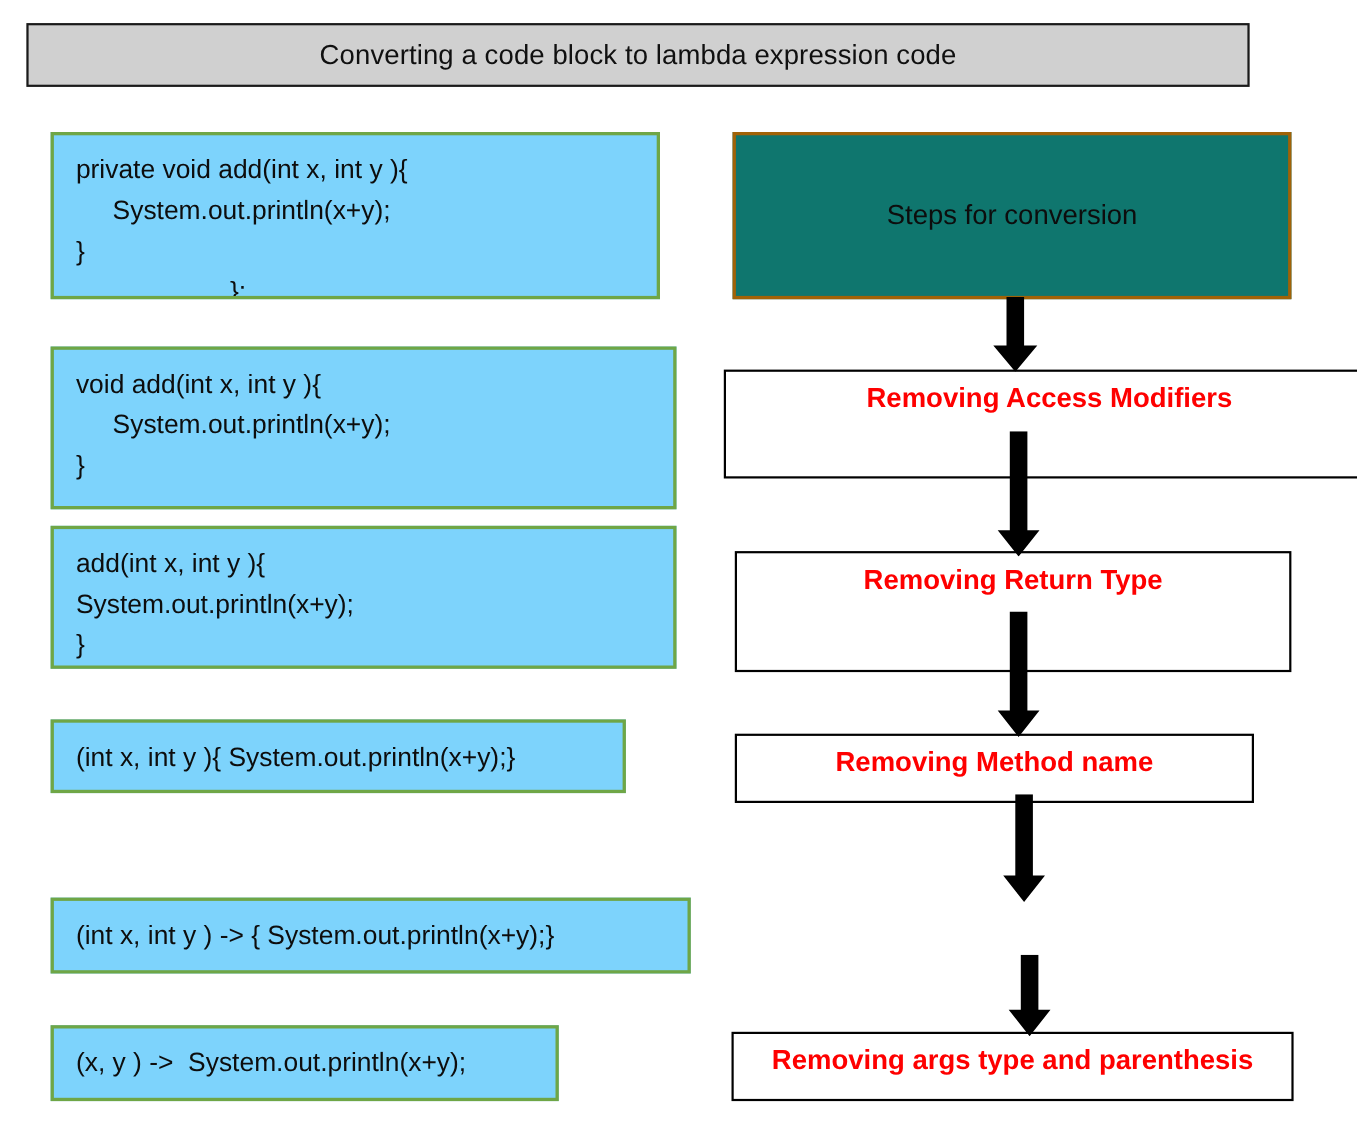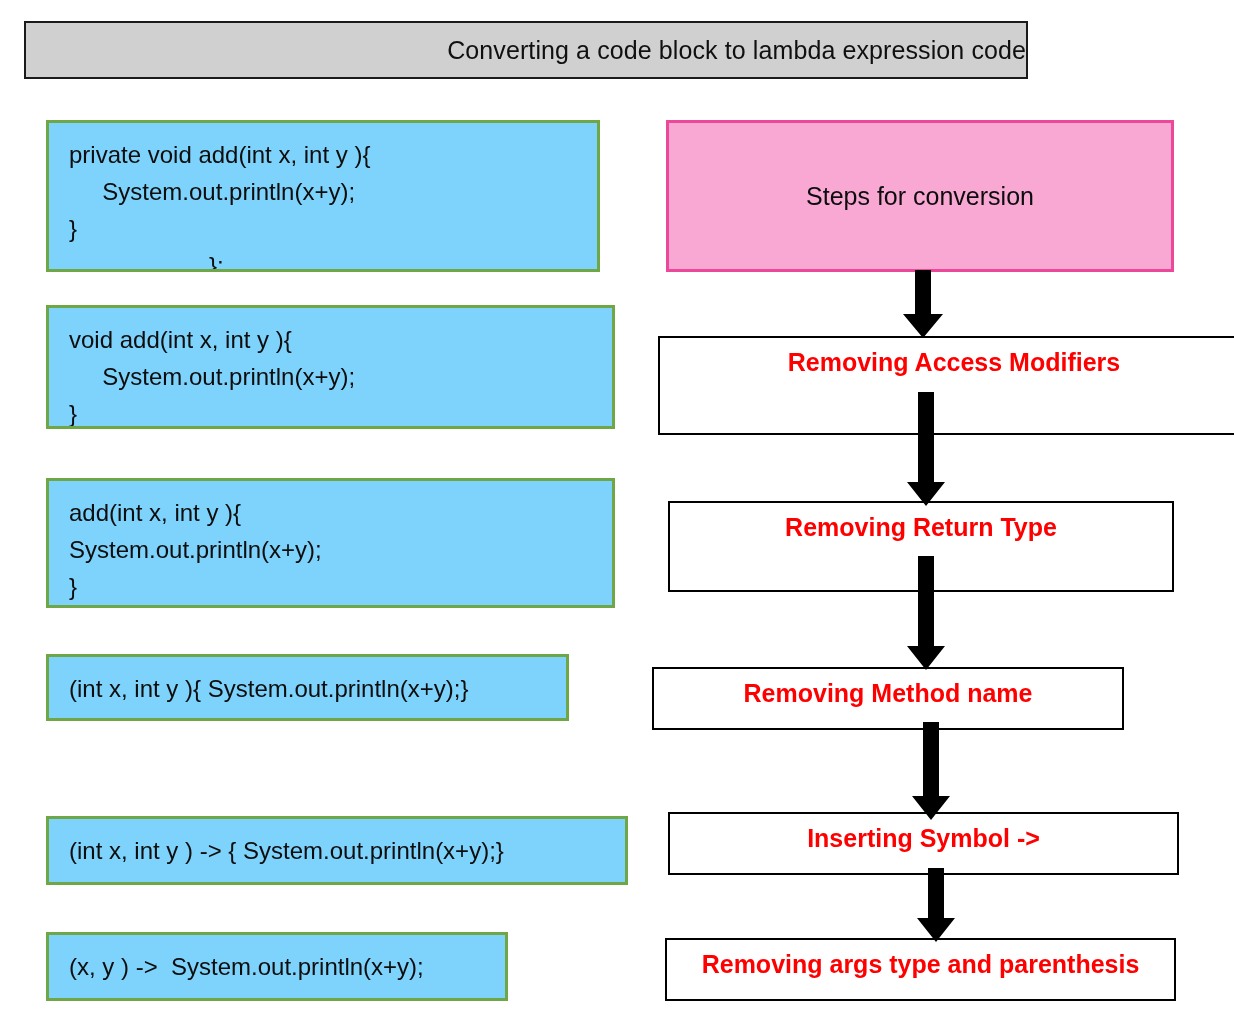--- a/index.html
+++ b/index.html
@@ -18,28 +18,28 @@
     height: 1036px;
     background: #ffffff;
     overflow: hidden;
   }
 
   
   .title-bar {
     position: absolute;
     left: 24px;
     top: 21px;
-    width: 1004px;
+    width: 1112px;
     height: 58px;
     background: #d0d0d0;
     border: 2px solid #1a1a1a;
     box-sizing: border-box;
     display: flex;
     align-items: center;
-    justify-content: flex-end;
+    justify-content: center;
   }
   .title-bar .title-text {
     font-size: 25px;
     color: #101010;
     letter-spacing: 0.1px;
     white-space: nowrap;
   }
 
   
   .code-box {
@@ -55,22 +55,22 @@
     top: 13px;
     right: 6px;
     font-size: 24px;
     line-height: 37px;
     color: #0d0d0d;
     white-space: pre;
   }
 
   .step-head {
     position: absolute;
-    background: #f9a8d4;
-    border: 3px solid #ec4899;
+    background: #0f766e;
+    border: 3px solid #a16207;
     box-sizing: border-box;
     display: flex;
     align-items: center;
     justify-content: center;
   }
   .step-head .head-text {
     font-size: 25px;
     color: #0d0d0d;
     white-space: nowrap;
   }
@@ -109,21 +109,21 @@
     <span class="title-text">Converting a code block to lambda expression code</span>
   </div>
 
   <div class="code-box" style="left:46px; top:120px; width:554px; height:152px;">
     <div class="code-text">private void add(int x, int y ){
      System.out.println(x+y);
 }
                      };</div>
   </div>
 
-  <div class="code-box" style="left:46px; top:305px; width:569px; height:124px;">
+  <div class="code-box" style="left:46px; top:315px; width:569px; height:148px;">
     <div class="code-text">void add(int x, int y ){
      System.out.println(x+y);
 }</div>
   </div>
 
   <div class="code-box" style="left:46px; top:478px; width:569px; height:130px;">
     <div class="code-text">add(int x, int y ){
 System.out.println(x+y);
 }</div>
   </div>
@@ -153,43 +153,40 @@
   <div class="step-box" style="left:658px; top:336px; width:592px; height:99px;">
     <span class="step-text">Removing Access Modifiers</span>
   </div>
 
   <div class="arrow" style="left:903px; top:392px; width:46px; height:114px;">
     <svg width="46" height="114" viewBox="0 0 46 114">
       <polygon points="15,0 31,0 31,90 42,90 23,114 4,90 15,90" fill="#000000"></polygon>
     </svg>
   </div>
 
-  <div class="step-box" style="left:668px; top:501px; width:506px; height:91px;">
+  <div class="step-box" style="left:668px; top:501px; width:506px; height:110px;">
     <span class="step-text">Removing Return Type</span>
   </div>
 
   <div class="arrow" style="left:903px; top:556px; width:46px; height:114px;">
     <svg width="46" height="114" viewBox="0 0 46 114">
       <polygon points="15,0 31,0 31,90 42,90 23,114 4,90 15,90" fill="#000000"></polygon>
     </svg>
   </div>
 
-  <div class="step-box" style="left:652px; top:667px; width:472px; height:63px;">
+  <div class="step-box" style="left:668px; top:667px; width:472px; height:63px;">
     <span class="step-text">Removing Method name</span>
   </div>
 
   <div class="arrow" style="left:908px; top:722px; width:46px; height:98px;">
     <svg width="46" height="98" viewBox="0 0 46 98">
       <polygon points="15,0 31,0 31,74 42,74 23,98 4,74 15,74" fill="#000000"></polygon>
     </svg>
   </div>
 
-  <div class="step-box" style="left:668px; top:812px; width:511px; height:63px;">
-    <span class="step-text">Inserting Symbol -&gt;</span>
-  </div>
 
   <div class="arrow" style="left:913px; top:868px; width:46px; height:74px;">
     <svg width="46" height="74" viewBox="0 0 46 74">
       <polygon points="15,0 31,0 31,50 42,50 23,74 4,50 15,50" fill="#000000"></polygon>
     </svg>
   </div>
 
   <div class="step-box" style="left:665px; top:938px; width:511px; height:63px;">
     <span class="step-text">Removing args type and parenthesis</span>
   </div>

